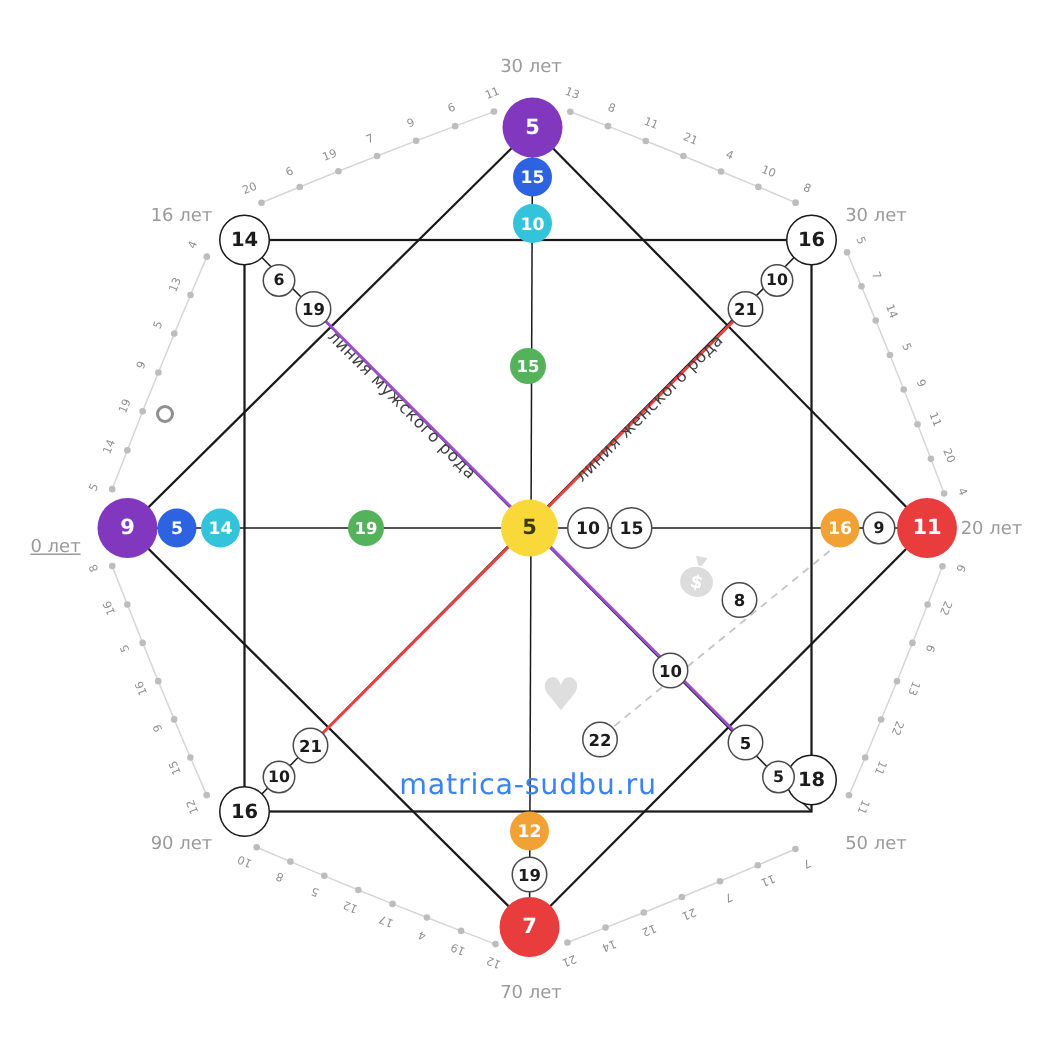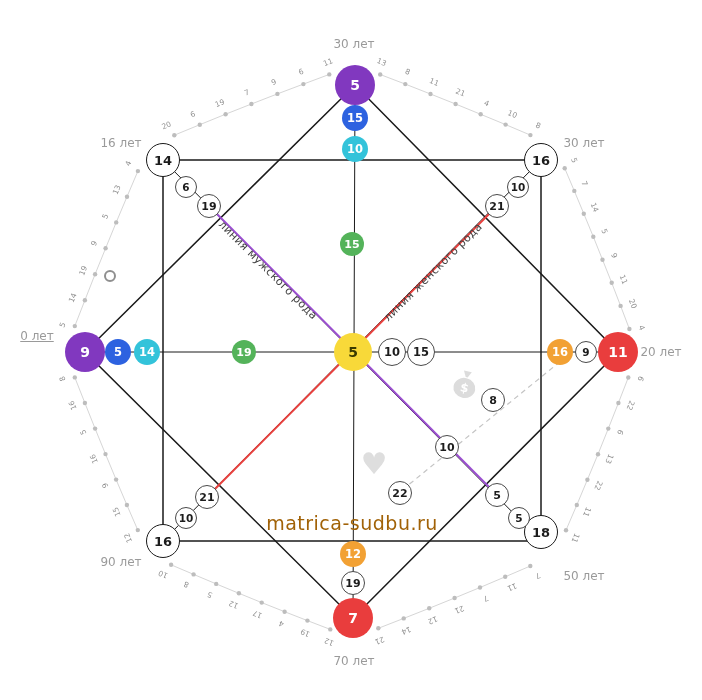--- a/index.html
+++ b/index.html
@@ -27,21 +27,21 @@
   .s34{width:34px;height:34px;font-size:13px;}
   .s28{width:28px;height:28px;font-size:11.5px;}
   .s26{width:26px;height:26px;font-size:11.5px;}
   .s24{width:24px;height:24px;font-size:11px;}
   .s22{width:22px;height:22px;font-size:10.5px;}
 
   .age-label{position:absolute;transform:translate(-50%,-50%);color:#9a9a9a;
              font-size:12px;z-index:2;white-space:nowrap;}
   .line-label{position:absolute;color:#3f3f3f;font-size:11px;z-index:2;
               white-space:nowrap;letter-spacing:.4px;}
-  .watermark{position:absolute;transform:translate(-50%,-50%);color:#a16207;
+  .watermark{position:absolute;transform:translate(-50%,-50%);color:#3b82f6;
              font-size:19px;z-index:1;letter-spacing:.5px;}
   .heart{position:absolute;transform:translate(-50%,-50%);color:#dedede;
          font-size:30px;z-index:1;line-height:1;}
   .money-glyph{font-size:12px;font-weight:bold;fill:#ffffff;text-anchor:middle;}
 </style>
 </head>
 <body>
 
 <div class="stage">
 
@@ -189,26 +189,26 @@
   <div class="watermark" style="left:352px;top:523px;">matrica-sudbu.ru</div>
   <div class="heart" style="left:374px;top:464px;">♥</div>
   <svg class="layer" style="left:449px;top:368px;z-index:1;" width="32" height="34">
     <g transform="rotate(12 16 17)">
       <path d="M12 3 h8 l-3 6 h-2 z" fill="#dcdcdc"></path>
       <ellipse cx="16" cy="20" rx="11" ry="10" fill="#dcdcdc"></ellipse>
       <text x="16" y="24" class="money-glyph">$</text>
     </g>
   </svg>
 
-  <div class="age-label" style="left:37px;top:336px;text-decoration:underline;">0 лет</div>
+  <div class="age-label" style="left:37px;top:364px;text-decoration:underline;">0 лет</div>
   <div class="age-label" style="left:121px;top:143px;">16 лет</div>
   <div class="age-label" style="left:354px;top:44px;">30 лет</div>
   <div class="age-label" style="left:584px;top:143px;">30 лет</div>
   <div class="age-label" style="left:661px;top:352px;">20 лет</div>
-  <div class="age-label" style="left:584px;top:576px;">50 лет</div>
+  <div class="age-label" style="left:584px;top:562px;">50 лет</div>
   <div class="age-label" style="left:354px;top:661px;">70 лет</div>
   <div class="age-label" style="left:121px;top:562px;">90 лет</div>
 
   <div class="line-label" style="left:268px;top:270px;transform:translate(-50%,-50%) rotate(45deg);">линия мужского рода</div>
   <div class="line-label" style="left:433px;top:272px;transform:translate(-50%,-50%) rotate(-45deg);">линия женского рода</div>
 
   <div class="circle purple s40" style="left:355px;top:85px;">5</div>
   <div class="circle blue s26" style="left:355px;top:118px;">15</div>
   <div class="circle cyan s26" style="left:355px;top:149px;">10</div>
   <div class="circle green s24" style="left:352px;top:244px;">15</div>
@@ -231,21 +231,21 @@
   <div class="circle white s24" style="left:209px;top:206px;">19</div>
 
   <div class="circle white corner s34" style="left:541px;top:160px;">16</div>
   <div class="circle white s22" style="left:518px;top:187px;">10</div>
   <div class="circle white s24" style="left:497px;top:206px;">21</div>
 
   <div class="circle white corner s34" style="left:163px;top:541px;">16</div>
   <div class="circle white s22" style="left:186px;top:518px;">10</div>
   <div class="circle white s24" style="left:207px;top:497px;">21</div>
 
-  <div class="circle white corner s34" style="left:541px;top:532px;">18</div>
+  <div class="circle white corner s34" style="left:541px;top:520px;">18</div>
   <div class="circle white s22" style="left:519px;top:518px;">5</div>
   <div class="circle white s24" style="left:497px;top:495px;">5</div>
   <div class="circle white s24" style="left:447px;top:447px;">10</div>
   <div class="circle white s24" style="left:493px;top:400px;">8</div>
   <div class="circle white s24" style="left:400px;top:493px;">22</div>
 
   <div class="circle orange s26" style="left:353px;top:554px;">12</div>
   <div class="circle white s24" style="left:353px;top:583px;">19</div>
   <div class="circle red s40" style="left:353px;top:618px;">7</div>
 

